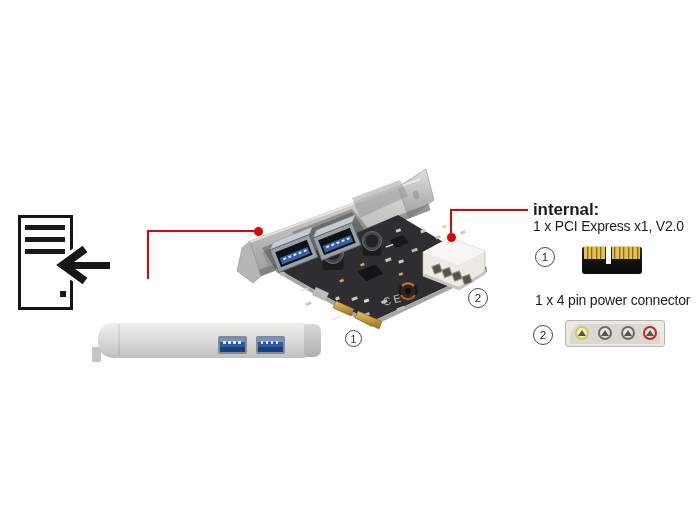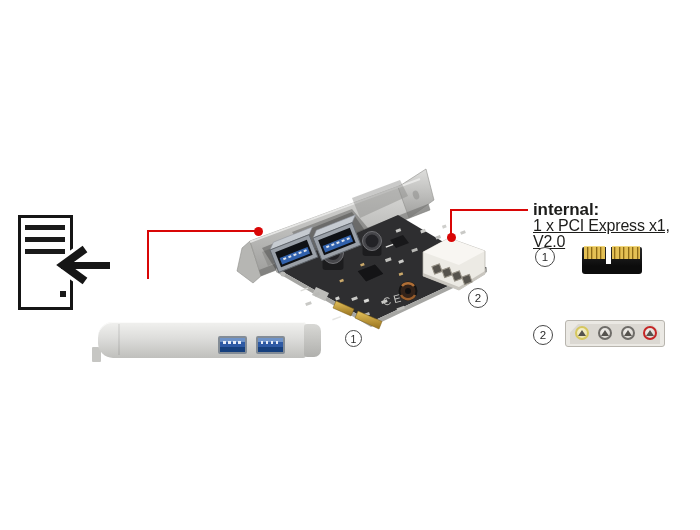--- a/index.html
+++ b/index.html
@@ -4,21 +4,21 @@
 <style>
   html,body{margin:0;padding:0;background:#fff;}
   .canvas{position:relative;width:700px;height:530px;background:#ffffff;overflow:hidden;
           font-family:"Liberation Sans",sans-serif;color:#1d1d1b;}
   .abs{position:absolute;}
   svg{display:block;}
 
   
   .label{position:absolute;line-height:16px;}
   .lbl-title{font-weight:700;font-size:17px;letter-spacing:-.1px;}
-  .lbl-desc{font-size:16px;letter-spacing:-.2px;text-decoration:underline;}
+  .lbl-desc{font-size:14px;letter-spacing:-.2px;}
 
   
   .redline{position:absolute;background:#d90606;}
   .reddot{position:absolute;width:9px;height:9px;border-radius:50%;background:#d90606;}
 
   
   .marker{position:absolute;box-sizing:border-box;border:1.5px solid #474747;border-radius:50%;
           background:#fff;color:#2a2a2a;display:flex;align-items:center;justify-content:center;}
   .marker.sm{width:17px;height:17px;font-size:10.5px;}
   .marker.lg{width:20px;height:20px;font-size:11.5px;}
@@ -218,20 +218,23 @@
   <div class="redline" style="left:450px;top:208.8px;width:78px;height:2.2px"></div>
   <div class="redline" style="left:449.6px;top:208.8px;width:2.2px;height:28px"></div>
   <div class="reddot" style="left:446.5px;top:232.5px"></div>
 
 
   <div class="label" style="left:533px;top:202px">
     <div class="lbl-title">internal:</div>
     <div class="lbl-desc">1 x PCI Express x1, V2.0</div>
   </div>
 
+  <div class="label" style="left:535px;top:292px">
+    <div class="lbl-desc">1 x 4 pin power connector</div>
+  </div>
 
   <div class="marker sm" style="left:345px;top:330px">
     <span>1</span>
     </div>
   <div class="marker lg" style="left:468px;top:288px">
     <span>2</span>
     </div>
   <div class="marker lg" style="left:535px;top:247px">
     <span>1</span>
     </div>

